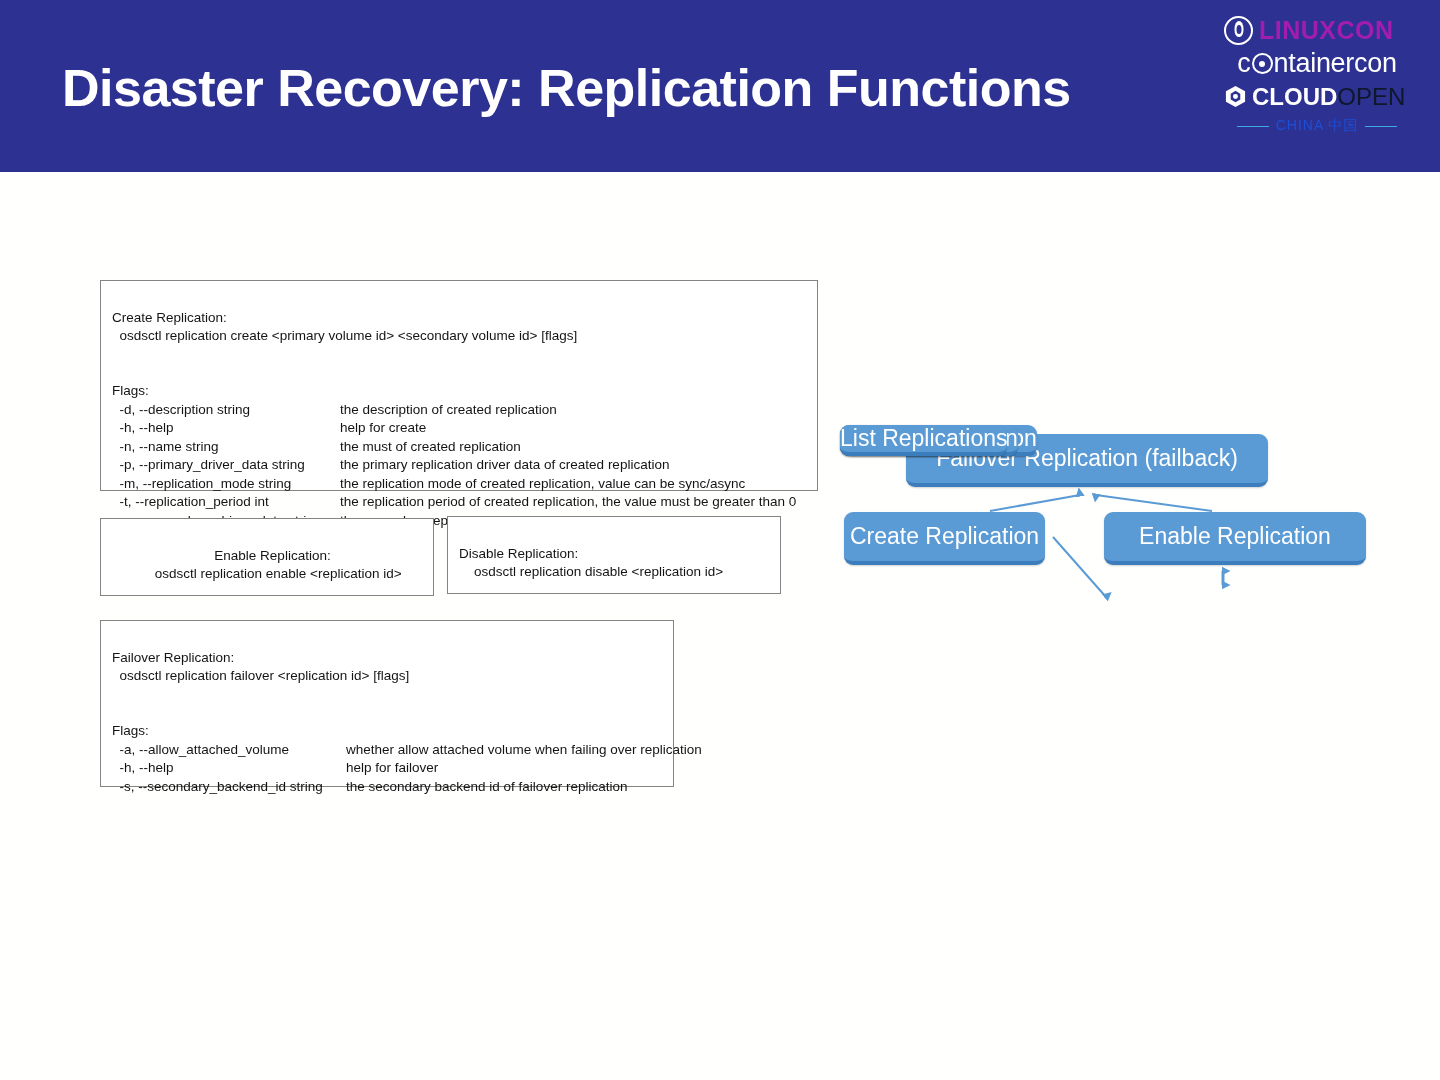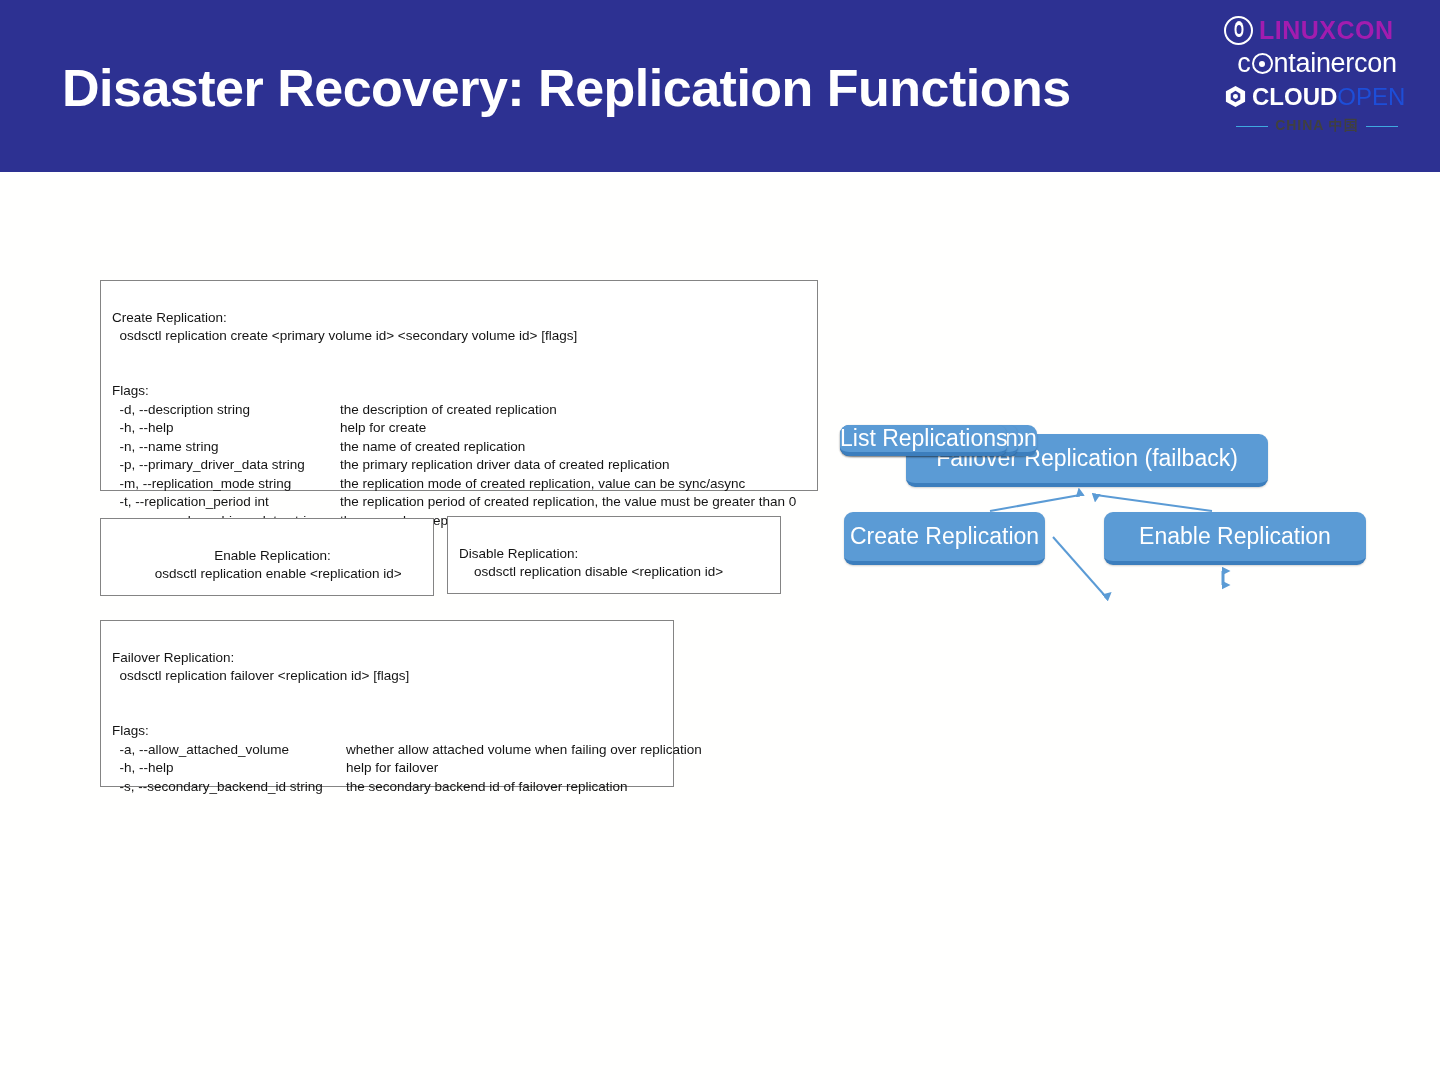--- a/index.html
+++ b/index.html
@@ -120,40 +120,40 @@
   .logo-text-cloud {
     font-size: 24px;
     font-weight: bold;
     color: #fff;
     letter-spacing: 0;
     line-height: 1;
   }
   .logo-text-open {
     font-size: 24px;
     font-weight: normal;
-    color: #1d4ed8;
+    color: #0f172a;
     letter-spacing: 0;
     line-height: 1;
   }
   .china-row {
     display: flex;
     align-items: center;
     justify-content: center;
     margin-top: 4px;
     gap: 7px;
   }
   .china-rule {
     height: 1px;
     width: 32px;
     background: #3FA9E0;
   }
   .china-text {
     font-size: 14px;
-    font-weight: bold;
-    color: #404040;
+    font-weight: normal;
+    color: #1d4ed8;
     letter-spacing: 1px;
     white-space: nowrap;
   }
 
   
   .codebox {
     position: absolute;
     border: 1px solid #848484;
     background: #fff;
     box-sizing: border-box;
@@ -291,21 +291,21 @@
   </div>
 </div>
 
 <div class="codebox" id="box-create">
 <span>Create Replication:</span>
 <span>  osdsctl replication create &lt;primary volume id&gt; &lt;secondary volume id&gt; [flags]</span>
 <span class="blank"></span>
 <span>Flags:</span>
 <span><span style="display:inline-block;width:228px">  -d, --description string</span><span>the description of created replication</span></span>
 <span><span style="display:inline-block;width:228px">  -h, --help</span><span>help for create</span></span>
-<span><span style="display:inline-block;width:228px">  -n, --name string</span><span>the name of created replication</span></span>
+<span><span style="display:inline-block;width:228px">  -n, --name string</span><span>the must of created replication</span></span>
 <span><span style="display:inline-block;width:228px">  -p, --primary_driver_data string</span><span>the primary replication driver data of created replication</span></span>
 <span><span style="display:inline-block;width:228px">  -m, --replication_mode string</span><span>the replication mode of created replication, value can be sync/async</span></span>
 <span><span style="display:inline-block;width:228px">  -t, --replication_period int</span><span>the replication period of created replication, the value must be greater than 0</span></span>
 <span><span style="display:inline-block;width:228px">  -s, --secondary_driver_data string</span><span>the secondary replication driver data of created replication</span></span>
 </div>
 
 <div class="codebox" id="box-enable">
 <span>Enable Replication:</span>
 <span>   osdsctl replication enable &lt;replication id&gt;</span>
 </div>

